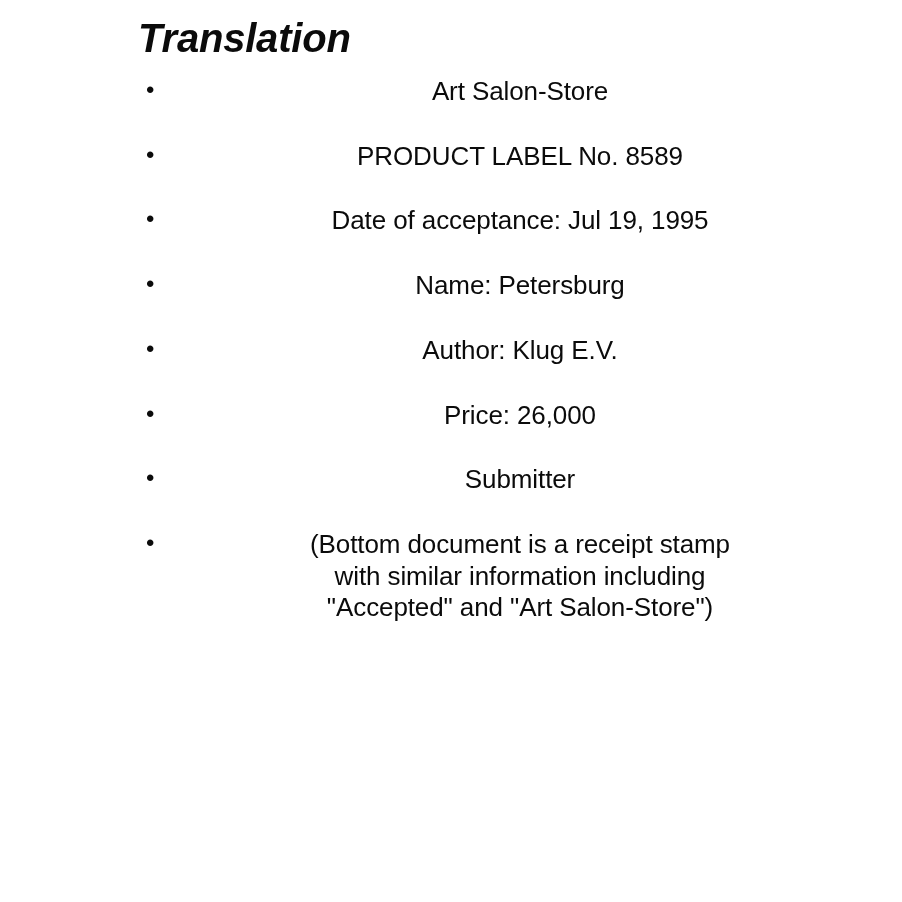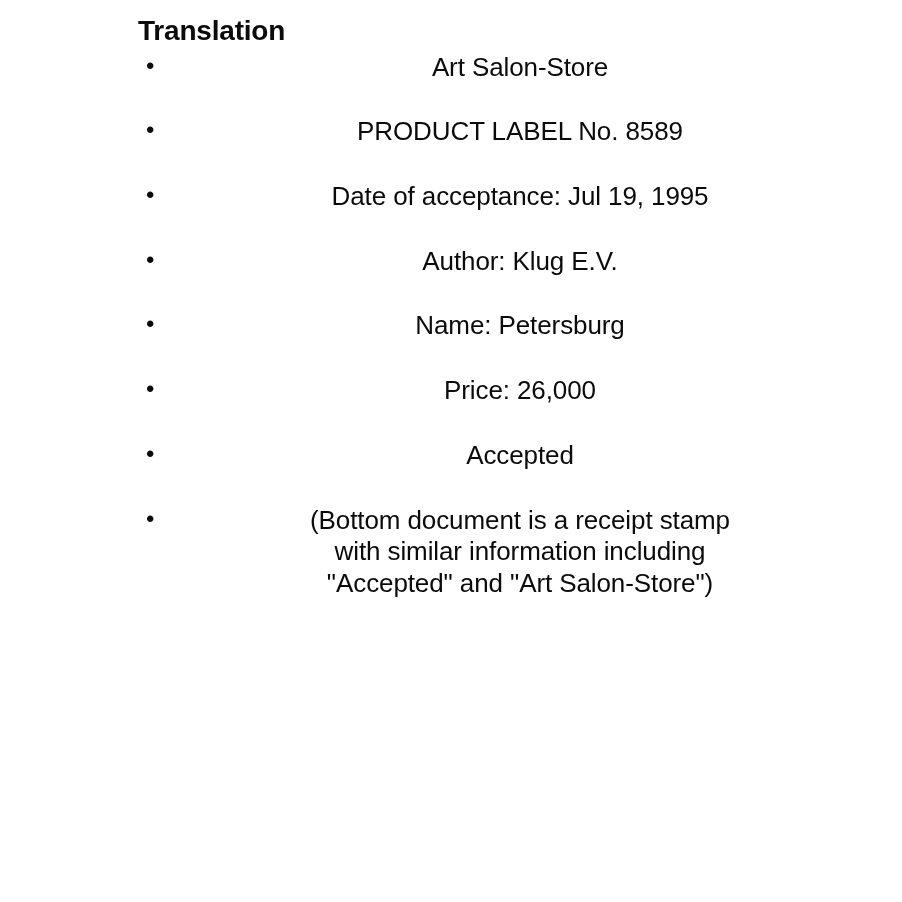--- a/index.html
+++ b/index.html
@@ -14,25 +14,26 @@
     color: #0b0b0b;
     overflow: hidden;
   }
   .page {
     box-sizing: border-box;
     width: 902px;
     height: 902px;
     padding: 14px 40px 0 138px;
   }
   .title {
-    font-size: 28px;
+    font-size: 40px;
     font-weight: bold;
     letter-spacing: -0.2px;
     line-height: 1.2;
-    margin: 0 0 4px 0;
+    margin: 0 0 14px 0;
+    font-style: italic;
   }
   ul.bullets {
     list-style: none;
     margin: 0;
     padding: 0;
     text-align: center;
   }
   ul.bullets > li {
     position: relative;
     padding-left: 40px;
@@ -59,21 +60,21 @@
 </style>
 </head>
 <body>
 
 <div class="page">
   <h1 class="title">Translation</h1>
   <ul class="bullets">
     <li><span>Art Salon-Store</span></li>
     <li><span>PRODUCT LABEL No. 8589</span></li>
     <li><span>Date of acceptance: Jul 19, 1995</span></li>
+    <li><span>Name: Petersburg</span></li>
     <li><span>Author: Klug E.V.</span></li>
-    <li><span>Name: Petersburg</span></li>
     <li><span>Price: 26,000</span></li>
-    <li><span>Accepted</span></li>
+    <li><span>Submitter</span></li>
     <li><span class="multiline">(Bottom document is a receipt stamp
 with similar information including
 "Accepted" and "Art Salon-Store")</span></li>
   </ul>
 </div>
 
 </body></html>

